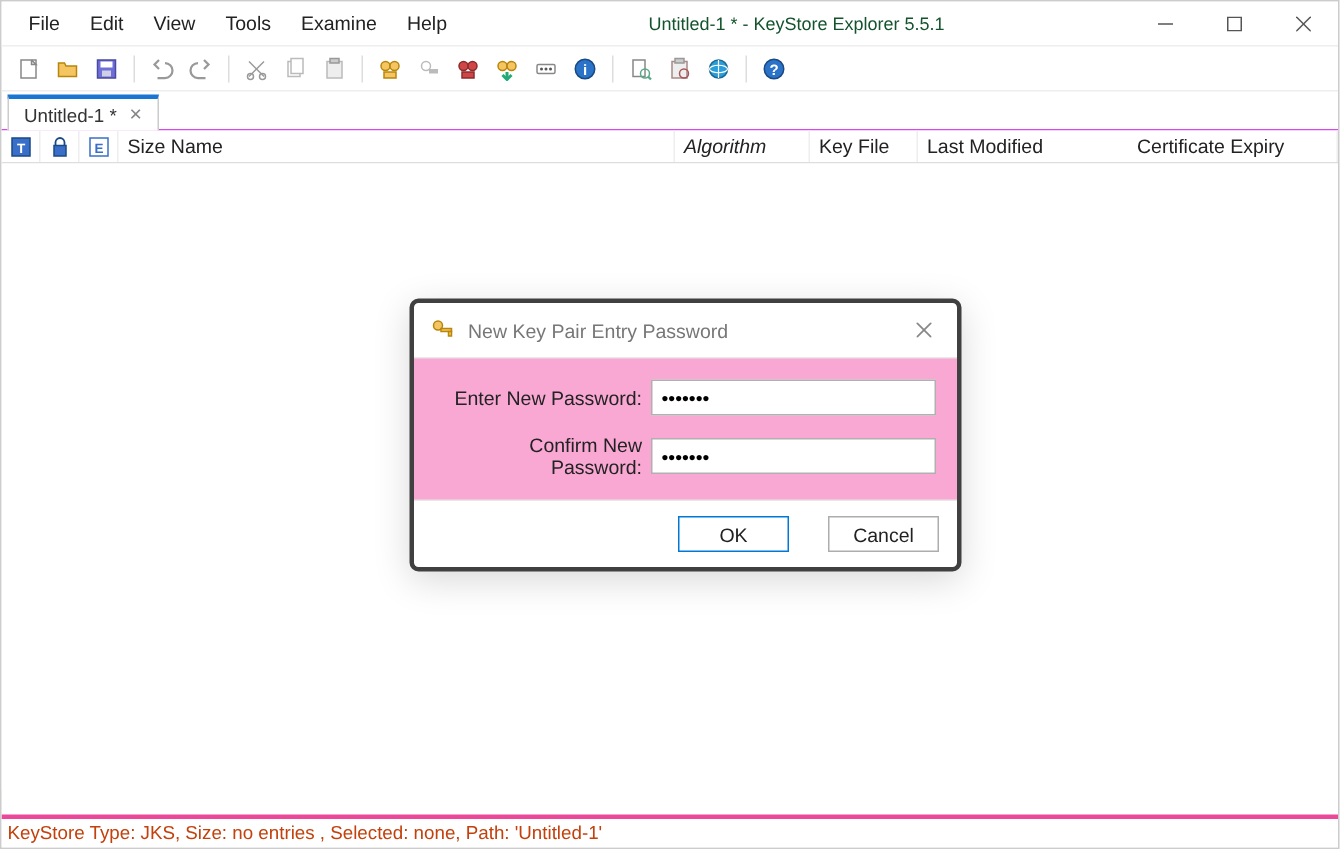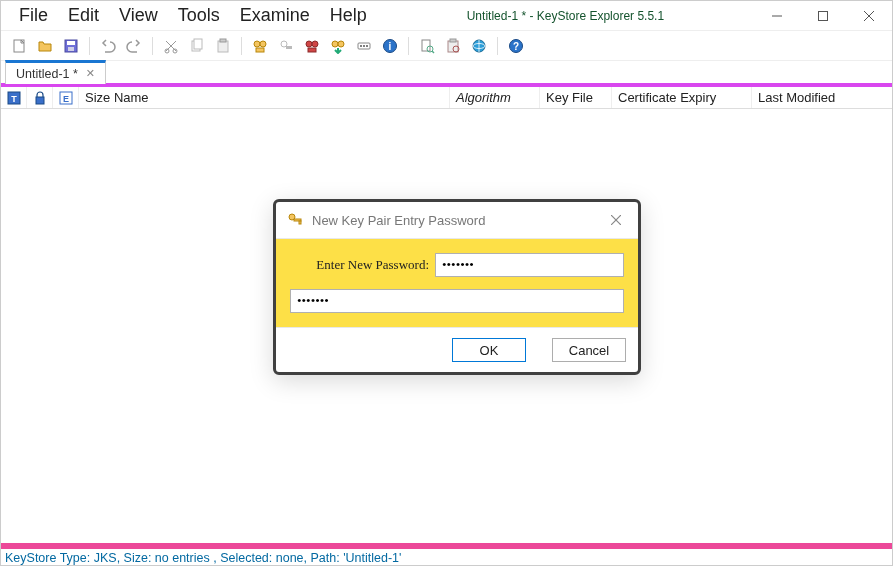--- a/index.html
+++ b/index.html
@@ -8,58 +8,58 @@
 
   
   .titlebar { display: flex; align-items: center; height: 30px; background: #fff; border-bottom: 1px solid #eee; }
   .titlebar .title { flex: 1; text-align: center; font-size: 12px; color: #14532d; }
   .titlebar .controls { display: flex; }
   .win-btn { width: 46px; height: 29px; display: flex; align-items: center; justify-content: center; color: #555; cursor: default; }
   .win-btn svg { width: 10px; height: 10px; }
 
   
   .menubar { display: flex; align-items: center; height: 30px; padding-left: 8px; gap: 0; }
-  .menubar .menu-item { padding: 4px 10px; font-size: 18px; color: #222; cursor: default; }
+  .menubar .menu-item { padding: 4px 10px; font-size: 13px; color: #222; cursor: default; }
 
   
   .toolbar { display: flex; align-items: center; height: 30px; padding: 0 6px; gap: 2px; border-bottom: 1px solid #eee; }
   .tool-btn { width: 24px; height: 24px; display: flex; align-items: center; justify-content: center; border-radius: 2px; cursor: default; }
   .tool-sep { width: 1px; height: 18px; background: #ddd; margin: 0 4px; }
 
   
-  .tabrow { height: 26px; display: flex; align-items: flex-end; padding: 0 4px; border-bottom: 4px solid #d946ef; }
+  .tabrow { height: 26px; display: flex; align-items: flex-end; padding: 0 4px; border-bottom: 1px solid #d946ef; }
   .tab { height: 24px; display: flex; align-items: center; padding: 0 10px; font-size: 12.5px; color: #333; border: 1px solid transparent; border-bottom: none; position: relative; cursor: default; }
   .tab.active { background: #fff; border-color: #ccc; border-top: 3px solid #1976d2; margin-bottom: -1px; }
   .tab .close-x { margin-left: 8px; font-size: 11px; color: #888; }
 
   
   .table-head { display: flex; height: 22px; background: #fff; border-bottom: 1px solid #ddd; font-size: 13px; color: #222; }
   .th { border-right: 1px solid #eee; padding: 2px 6px; display: flex; align-items: center; }
   .th.iconcol { width: 26px; justify-content: center; padding: 0; }
   .th.entry { flex: 1 1 320px; }
   .th.algo { width: 90px; font-style: italic; }
   .th.keysize { width: 72px; }
   .th.expiry { width: 140px; }
   .th.modified { flex: 0 0 140px; border-right: none; }
   .head-icon { width: 16px; height: 16px; }
 
   
   .table-body { height: 418px; background: #fff; }
 
   
-  .statusbar { position: absolute; left: 0; right: 0; bottom: 0; height: 22px; border-top: 6px solid #ec4899; font-size: 12.5px; color: #0369a1; padding: 2px 4px; background: #fff; }
+  .statusbar { position: absolute; left: 0; right: 0; bottom: 0; height: 22px; border-top: 3px solid #ec4899; font-size: 12.5px; color: #c2410c; padding: 2px 4px; background: #fff; }
 
   
   .dialog { position: absolute; width: 368px; left: 272px; top: 198px; background: #fff; border: 3px solid #404040; border-radius: 6px; box-shadow: 0 6px 24px rgba(0,0,0,0.15); }
   .dlg-title { display: flex; align-items: center; height: 36px; padding: 0 10px; }
   .dlg-title .dlg-icon { width: 18px; height: 18px; margin-right: 8px; }
   .dlg-title .dlg-text { flex: 1; font-size: 13px; color: #777; }
   .dlg-close { width: 24px; height: 24px; display: flex; align-items: center; justify-content: center; color: #888; cursor: default; }
 
-  .dlg-body { border: 1px solid #e8e8e8; border-left: none; border-right: none; padding: 14px 14px; background: #fde047; font-family: Liberation Serif, serif; }
+  .dlg-body { border: 1px solid #e8e8e8; border-left: none; border-right: none; padding: 14px 14px; background: #f9a8d4; }
   .form-row { display: flex; align-items: center; margin-bottom: 12px; }
   .form-row:last-child { margin-bottom: 0; }
   .form-label { width: 145px; text-align: right; font-size: 13px; color: #222; padding-right: 6px; }
   .form-input { flex: 1; height: 24px; border: 1px solid #b0b0b0; padding: 2px 6px; font-size: 13px; font-family: inherit; }
 
   .dlg-buttons { display: flex; justify-content: flex-end; gap: 26px; padding: 10px 12px; }
   .btn { min-width: 74px; height: 24px; border: 1px solid #adadad; background: #fff; font-size: 13px; color: #222; cursor: default; display: flex; align-items: center; justify-content: center; }
   .btn.default { border: 1.5px solid #0078d7; }
 </style>
 </head>
@@ -244,22 +244,22 @@
   </div>
   <div class="th iconcol">
     <svg class="head-icon">
         <rect x="2" y="2" width="12" height="12" fill="#fff" stroke="#3a6fc9"></rect>
         <text x="8" y="12" font-size="9" fill="#3a6fc9" text-anchor="middle" font-weight="bold">E</text>
       </svg>
   </div>
   <div class="th entry">Size Name</div>
   <div class="th algo">Algorithm</div>
   <div class="th keysize">Key File</div>
+  <div class="th modified">Last Modified</div>
   <div class="th expiry">Certificate Expiry</div>
-  <div class="th modified">Last Modified</div>
 </div>
 
 <div class="table-body"></div>
 
 <div class="statusbar">KeyStore Type: JKS, Size: no entries , Selected: none, Path: 'Untitled-1'</div>
 
 <div class="dialog">
   <div class="dlg-title">
     <svg class="dlg-icon" viewBox="0 0 18 18">
         <circle cx="6" cy="6" r="3" fill="#f4c560" stroke="#b8860b"></circle>
@@ -273,20 +273,21 @@
           <line x1="10" y1="0" x2="0" y2="10" stroke="currentColor" stroke-width="1.2"></line>
         </svg>
     </div>
   </div>
   <div class="dlg-body">
     <div class="form-row">
       <div class="form-label">Enter New Password:</div>
       <input type="text" class="form-input" value="•••••••" style="">
     </div>
     <div class="form-row">
+      <div class="form-label">Confirm New Password:</div>
       <input type="text" class="form-input" value="•••••••" style="">
     </div>
   </div>
   <div class="dlg-buttons">
     <button class="btn default">OK</button>
     <button class="btn">Cancel</button>
   </div>
 </div>
 
 </body></html>

